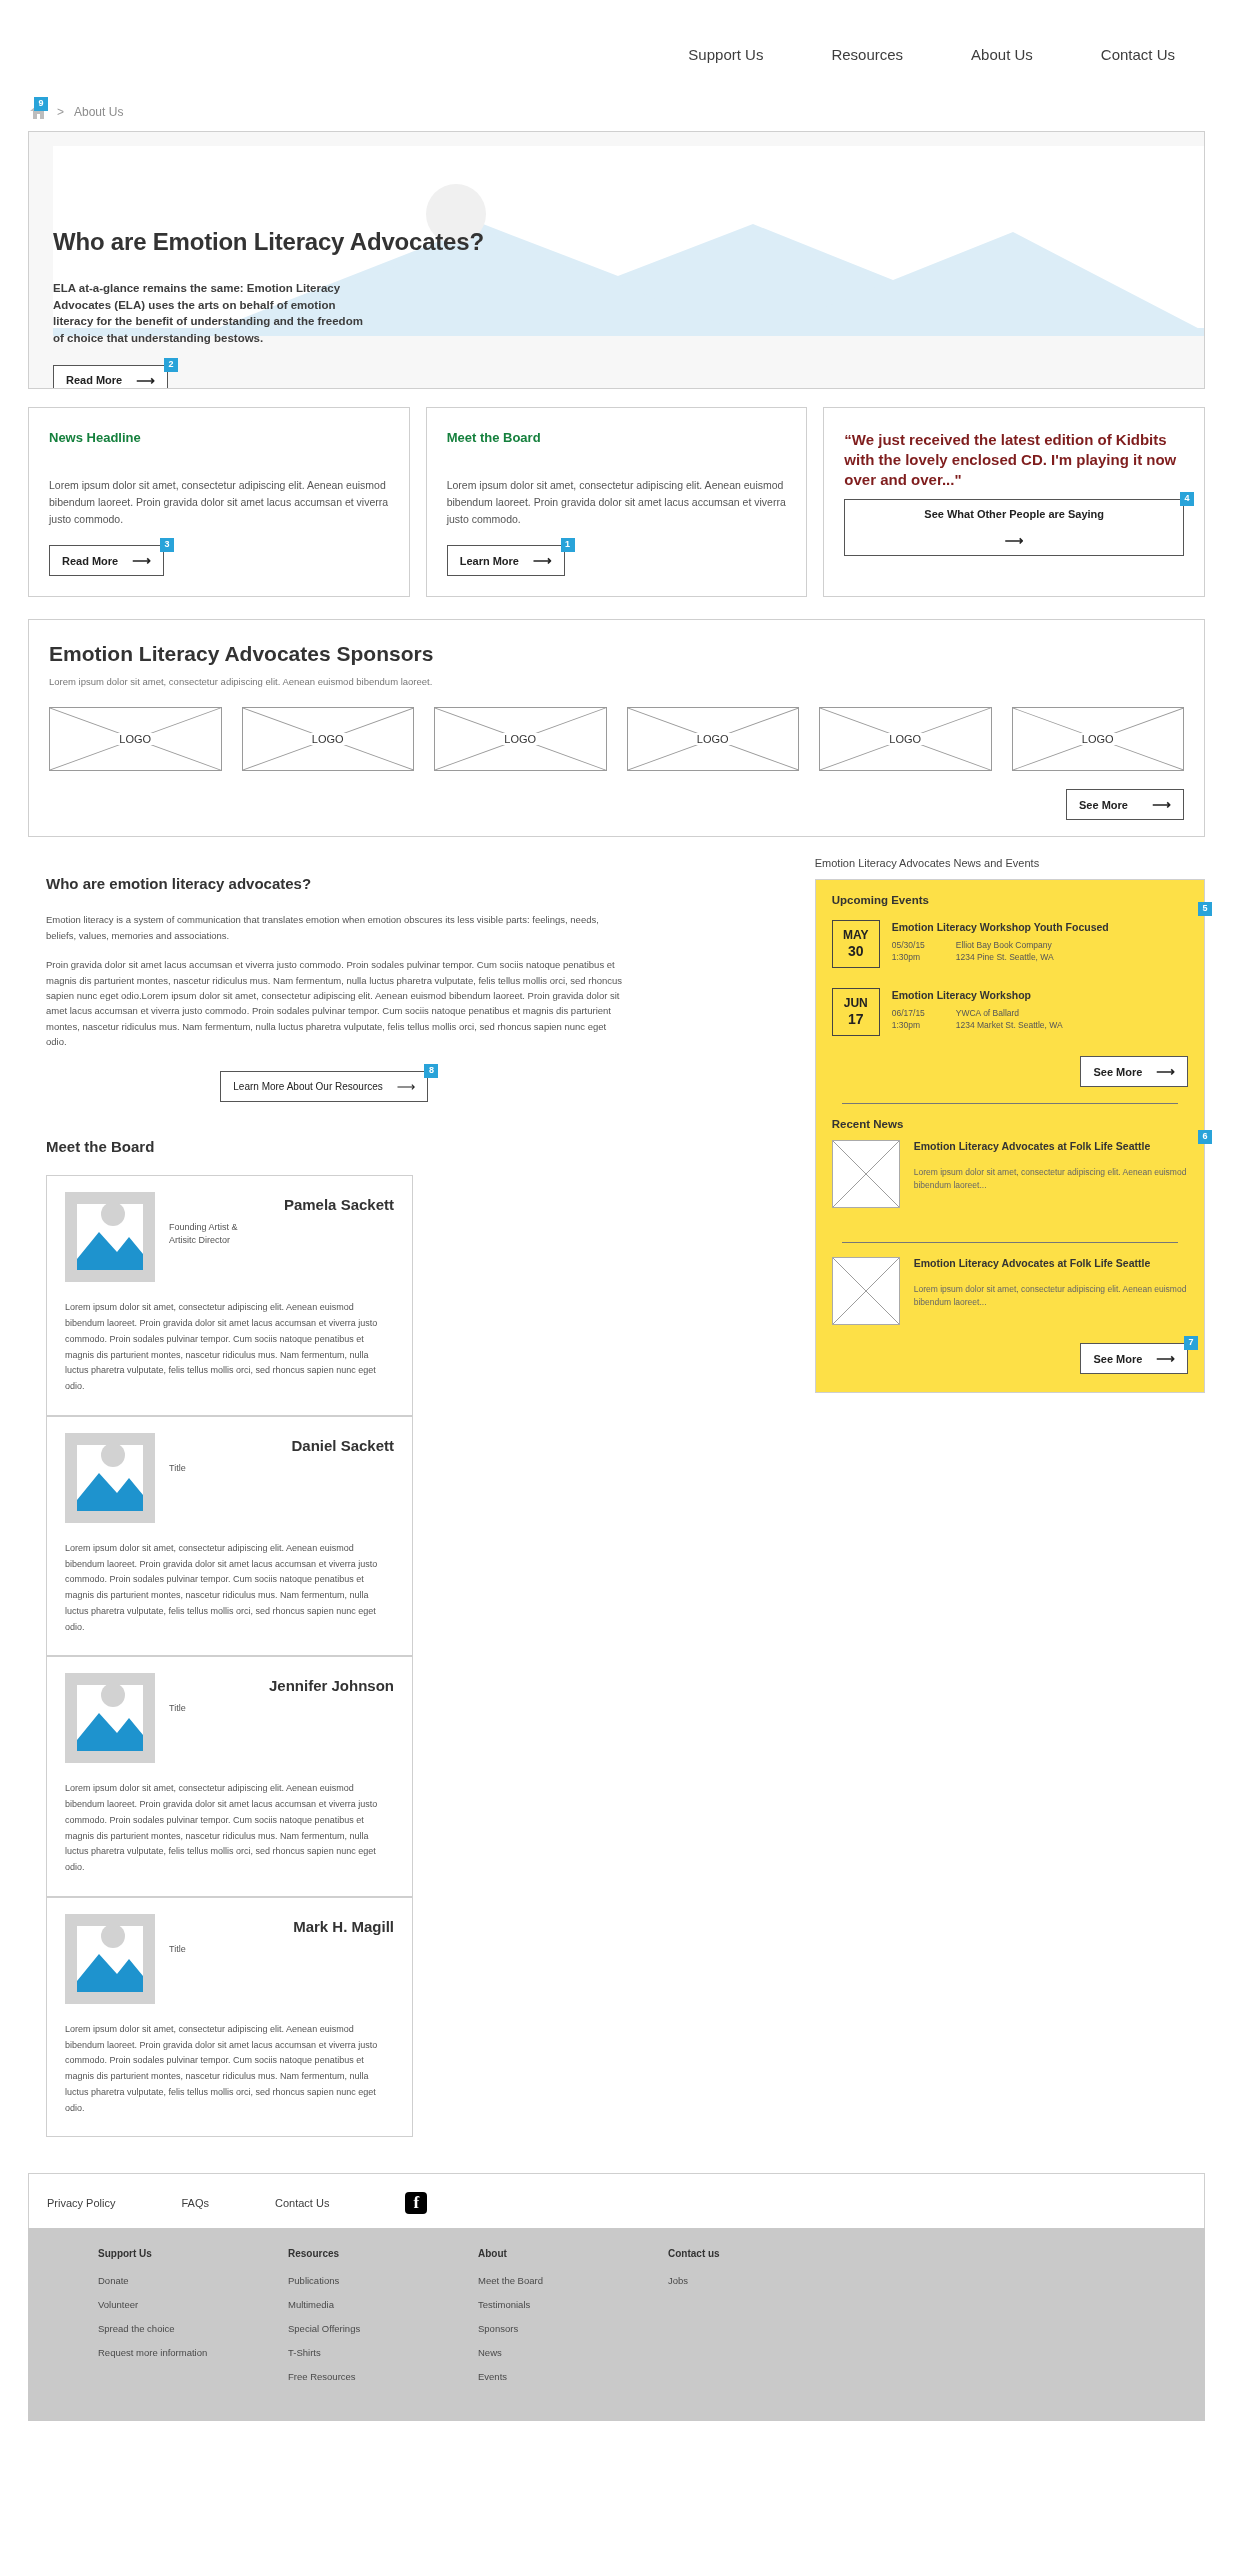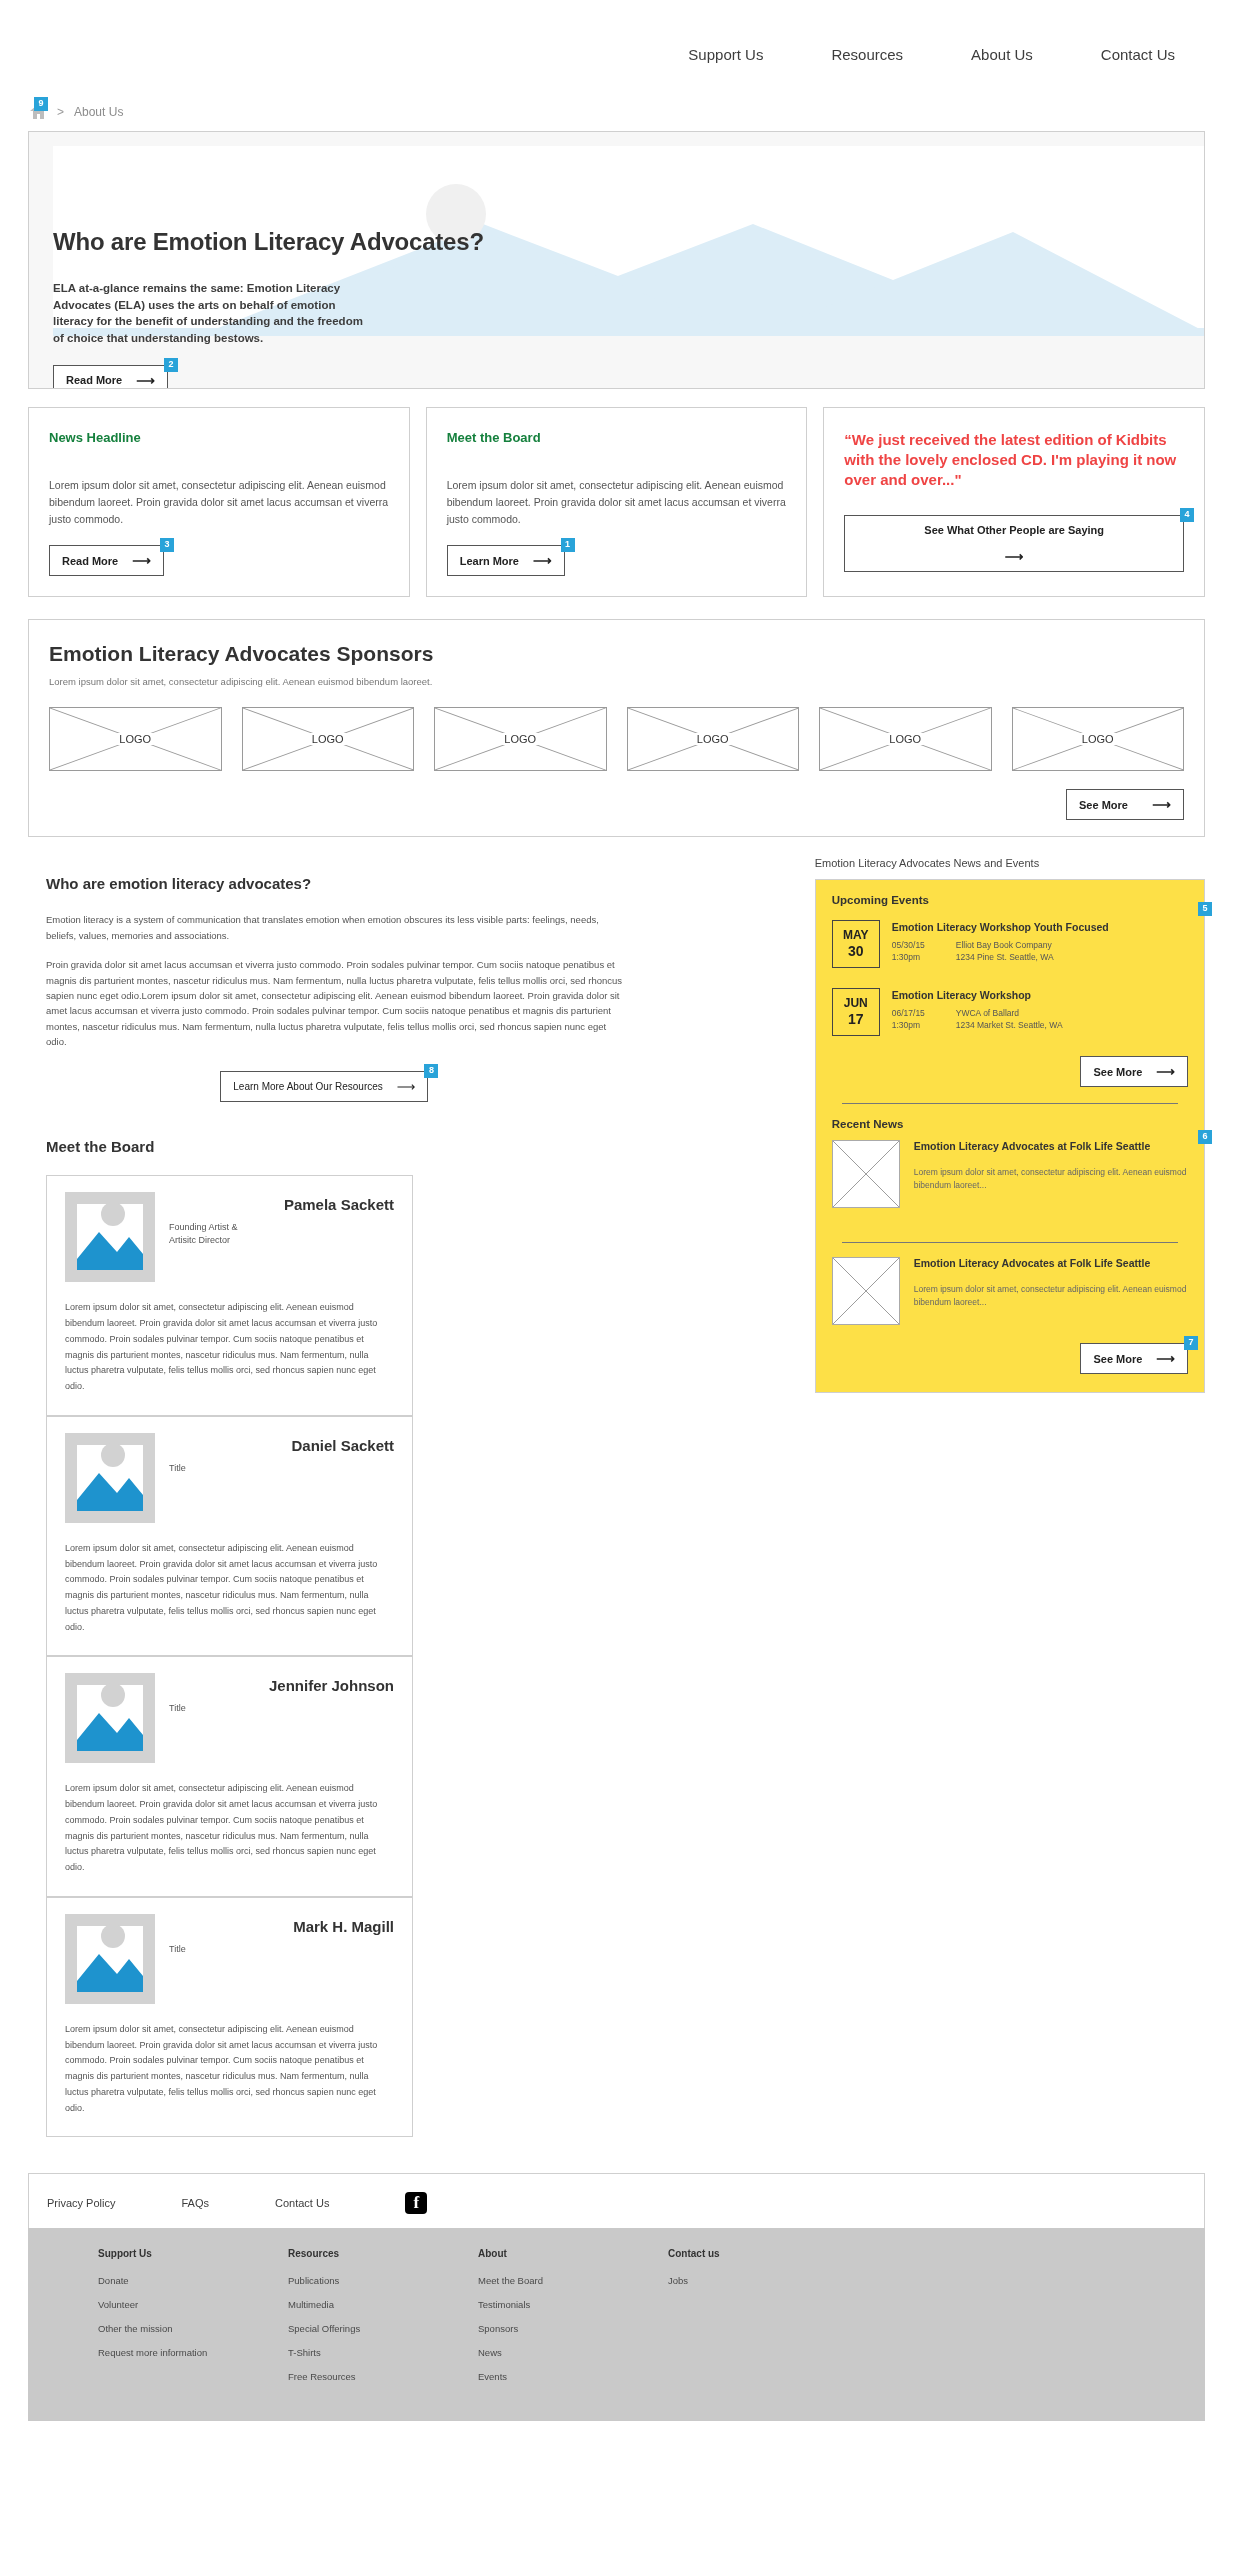--- a/index.html
+++ b/index.html
@@ -78,21 +78,21 @@
     border: 1px solid #cfcfcf; background: #fff; padding: 22px 20px 20px 20px;
     flex: 1 1 0; min-height: 166px; position: relative;
   }
   .card h2 {
     font-size: 13px; font-weight: bold; color: #15803d; margin-bottom: 32px;
   }
   .card p {
     font-size: 10.5px; color: #555; line-height: 1.6; margin-bottom: 18px;
   }
   .card.quote h2 {
-    font-size: 15px; line-height: 1.32; margin-bottom: 26px; color:#ef4444;
+    font-size: 15px; line-height: 1.32; margin-bottom: 10px; color:#7f1d1d;
   }
 
   
   .sponsors {
     margin: 22px 28px 0 28px; border: 1px solid #cfcfcf; background: #fff;
     padding: 22px 20px 16px 20px; position: relative;
   }
   .sponsors h2 { font-size: 21px; font-weight: bold; color: #333; margin-bottom: 10px; }
   .sponsors .sub { font-size: 9.5px; color: #777; margin-bottom: 20px; }
   .logo-row { display: flex; gap: 20px; }
@@ -522,21 +522,21 @@
     <a href="#">FAQs</a>
     <a href="#">Contact Us</a>
     <span class="fb">f</span>
   </div>
 
   <div class="footer-main">
     <div class="fcol">
       <h4>Support Us</h4>
       <a href="#">Donate</a>
       <a href="#">Volunteer</a>
-      <a href="#">Other the mission</a>
+      <a href="#">Spread the choice</a>
       <a href="#">Request more information</a>
     </div>
     <div class="fcol">
       <h4>Resources</h4>
       <a href="#">Publications</a>
       <a href="#">Multimedia</a>
       <a href="#">Special Offerings</a>
       <a href="#">T-Shirts</a>
       <a href="#">Free Resources</a>
     </div>

